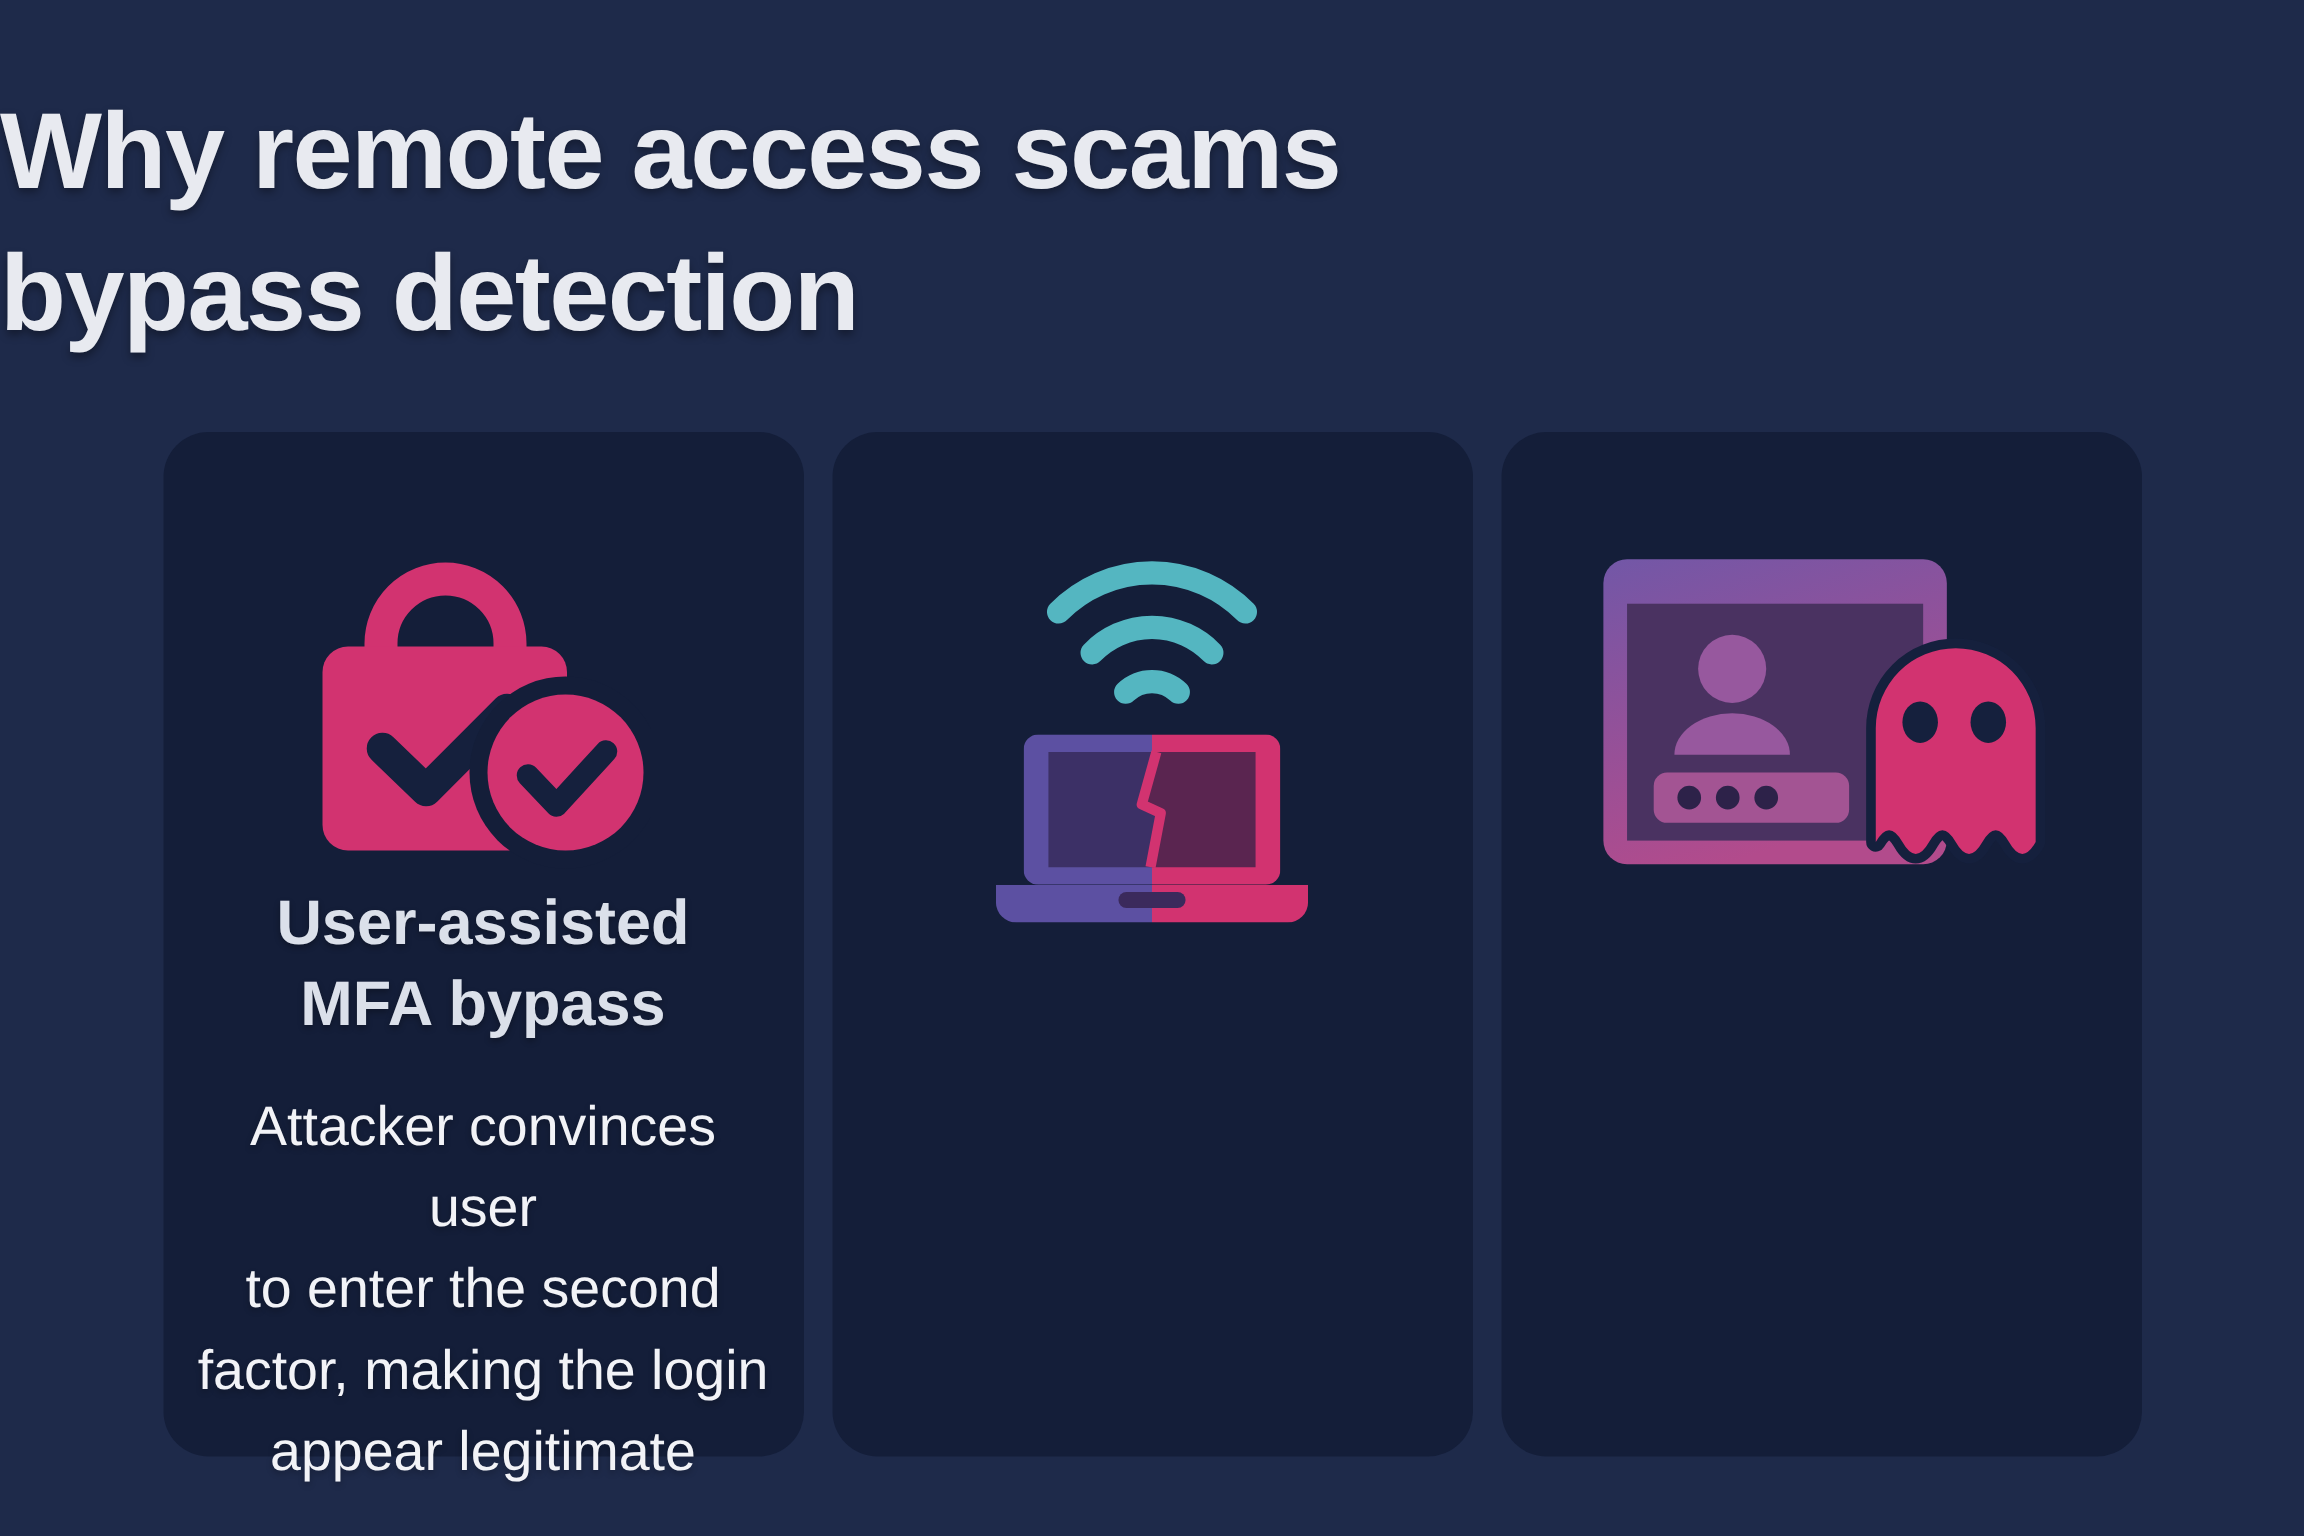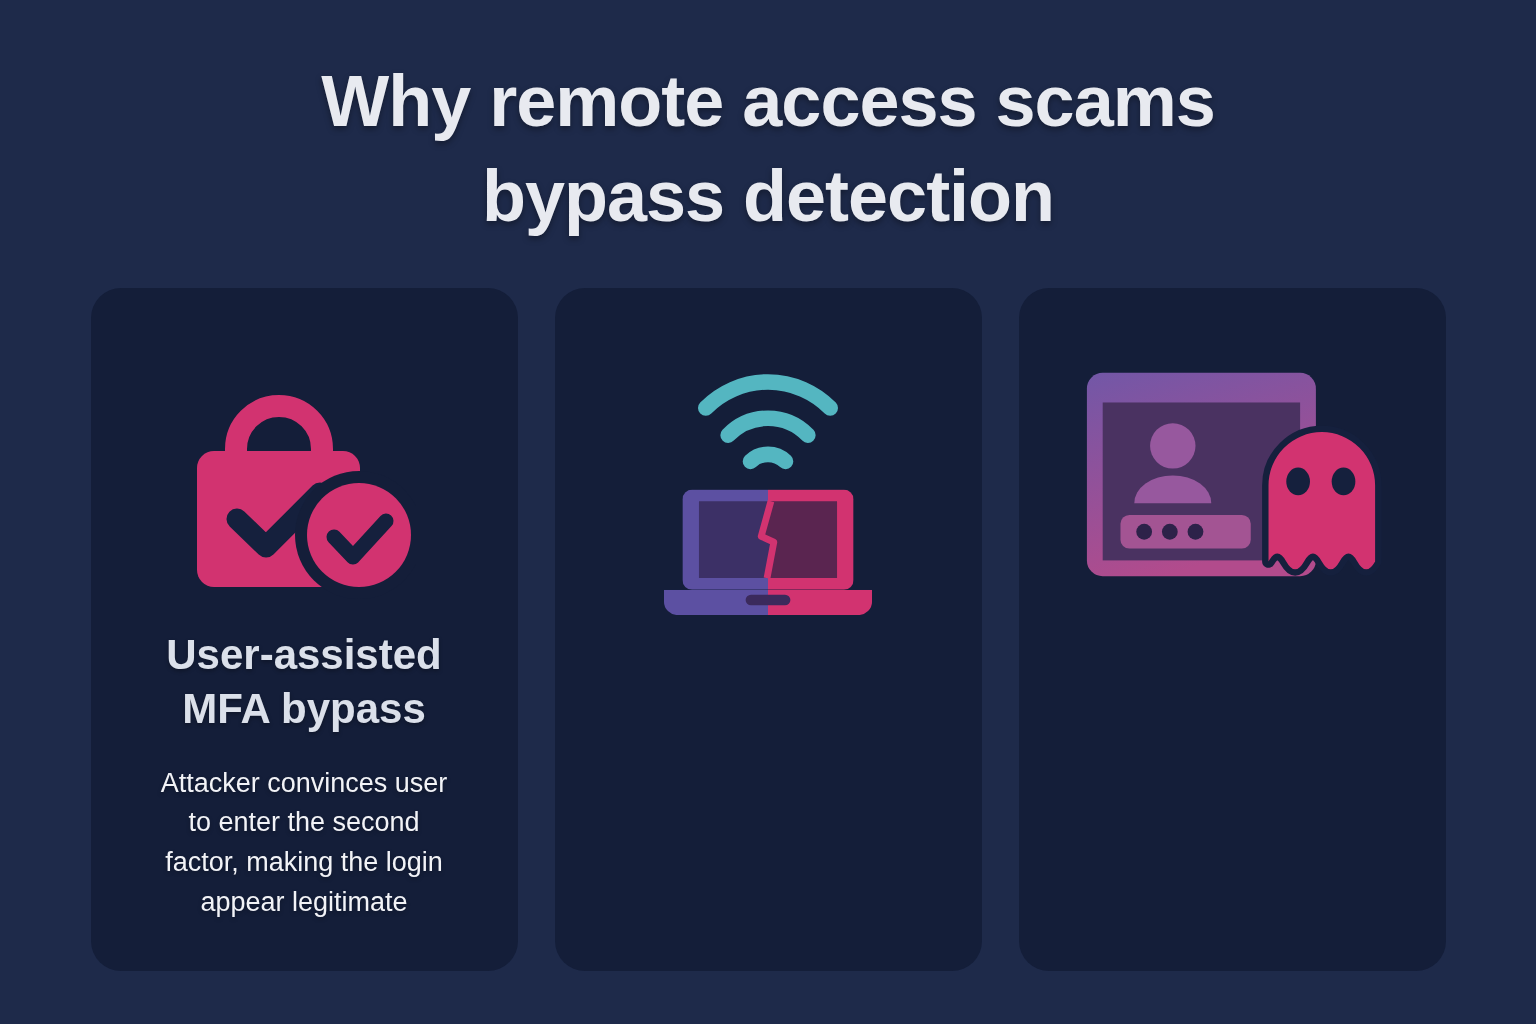--- a/index.html
+++ b/index.html
@@ -16,33 +16,32 @@
   * { margin: 0; padding: 0; box-sizing: border-box; }
   html, body { width: 1536px; height: 1024px; overflow: hidden; }
   body {
     background: var(--bg);
     font-family: "Liberation Sans", sans-serif;
     color: var(--body-text);
   }
   .page { width: 1536px; height: 1024px; position: relative; }
   .main-title {
     margin-top: 54px;
-    text-align: center;
     font-size: 72px;
     font-weight: 700;
     line-height: 1.32;
     letter-spacing: -1px;
     color: var(--title-text);
     white-space: pre-line;
     text-shadow: 0 3px 6px rgba(0,0,0,0.35);
   }
   .cards {
     display: flex;
     justify-content: center;
-    gap: 37px;
+    gap: 19px;
     margin-top: 44px;
   }
   .card {
     width: 427px;
     height: 683px;
     background: var(--card-bg);
     border-radius: 30px;
     display: flex;
     flex-direction: column;
     align-items: center;
@@ -61,21 +60,21 @@
     font-size: 42px;
     font-weight: 700;
     line-height: 1.28;
     color: var(--card-title-text);
     white-space: pre-line;
     text-shadow: 0 2px 4px rgba(0,0,0,0.3);
   }
   .card-body {
     margin-top: 28px;
     text-align: center;
-    font-size: 27px;
+    font-size: 37px;
     font-weight: 400;
     line-height: 1.47;
     color: var(--body-text);
     white-space: pre-line;
     text-shadow: 0 2px 4px rgba(0,0,0,0.25);
   }
   
   .f-pink { fill: var(--pink); }
   .s-pink { stroke: var(--pink); }
   .s-teal { stroke: var(--teal); }

